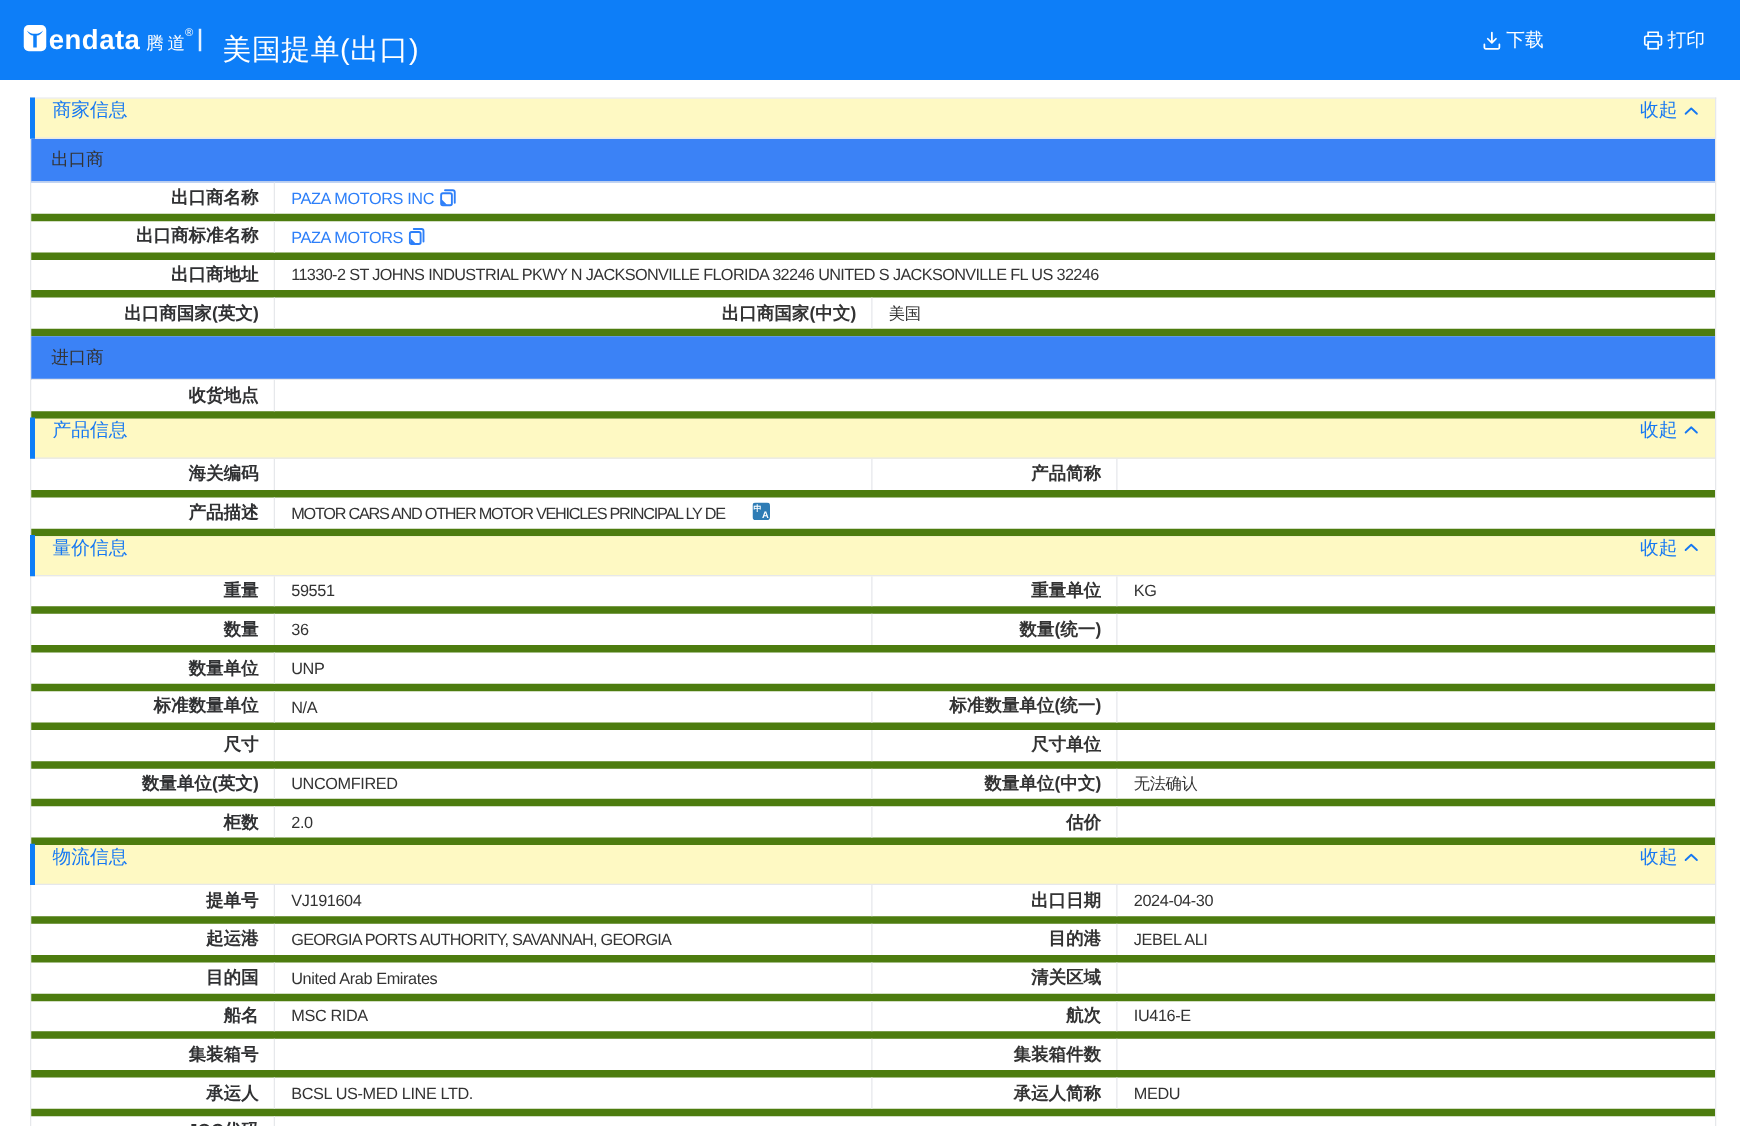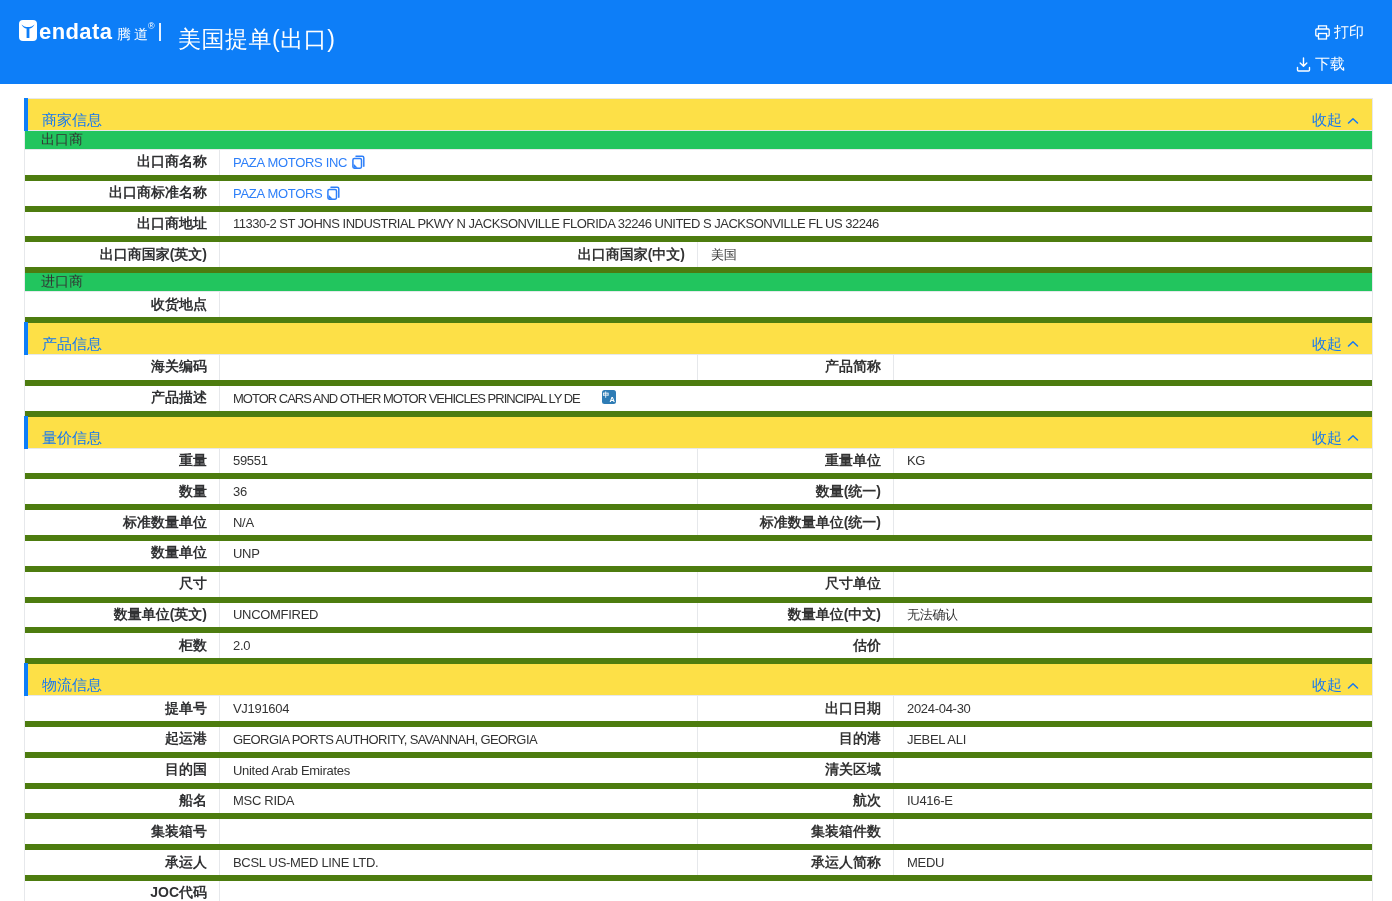--- a/index.html
+++ b/index.html
@@ -1,34 +1,34 @@
 <!DOCTYPE html>
 <html lang="zh"><head>
 <meta charset="utf-8">
 <style>
 *{box-sizing:border-box;margin:0;padding:0}
 html,body{width:1392px;background:#fff;font-family:"Liberation Sans",sans-serif}
-.hdr{height:84px;background:#0d7ef8;display:flex;align-items:center;position:relative;color:#fff}
+.hdr{height:64px;background:#0d7ef8;display:flex;align-items:center;position:relative;color:#fff}
 .logo{position:absolute;left:19px;top:20px;width:18px;height:21px;background:#fff;border-radius:4px}
 
 .lgname{position:absolute;left:39px;top:19px;font-size:22px;font-weight:bold;letter-spacing:0.4px}
 .lgcn{position:absolute;left:117px;top:26px;font-size:14px;letter-spacing:3px}
 .lgr{position:absolute;left:148px;top:21px;font-size:9px}
 .sep{position:absolute;left:159px;top:23px;width:2px;height:18px;background:#fff;opacity:.9}
 .title{position:absolute;left:178px;top:24px;font-size:23px;letter-spacing:0.5px}
 .hbtn{position:absolute;top:23px;font-size:15px;display:flex;align-items:center;gap:3px}
 .hbtn svg{display:block}
-.dl{left:1295px;margin-top:32px;}
+.dl{left:1185px;}
 .pr{left:1314px}
 .wrap{width:1349px;margin:14px 0 0 24px;border-left:1px solid #e6e8eb;border-right:1px solid #e6e8eb;border-top:1px solid #e6e8eb}
-.sec{height:32px;background:#fde047;position:relative;display:flex;align-items:flex-end;padding-left:17px;border-bottom:1px solid #e6e8eb}
+.sec{height:32px;background:#fef9c3;position:relative;display:flex;align-items:flex-start;padding-left:17px;border-bottom:1px solid #e6e8eb}
 .sec:before{content:"";position:absolute;left:-1px;top:-1px;bottom:-1px;width:4px;background:#0d7ef8}
 .sec .t{color:#1678f2;font-size:15px}
 .sec .fold{position:absolute;right:13px;color:#1678f2;font-size:15px;display:flex;align-items:center;gap:5px}
-.sub{height:19px;background:#22c55e;display:flex;align-items:center;padding-left:16px;font-size:14px;color:#333;border-bottom:1px solid #e6e8eb}
+.sub{height:35px;background:#3b82f6;display:flex;align-items:center;padding-left:16px;font-size:14px;color:#333;border-bottom:1px solid #e6e8eb}
 .row{display:grid;grid-template-columns:194px 478px 196px 479px;height:30.8px;border-bottom:6px solid #4d7c0f;font-size:14px}
 .row>div{display:flex;align-items:center;overflow:hidden;white-space:nowrap}
 .lab{justify-content:flex-end;padding-right:12px;font-weight:bold;color:#303133;font-size:14px;letter-spacing:0}
 .val{padding-left:13px;color:#333;border-left:1px solid #e6e8eb;font-size:13px;letter-spacing:-0.3px}
 .val.w{grid-column:2/5}
 .lab.val{font-size:14px;letter-spacing:0}
 .link{color:#2d7ff9;display:flex;align-items:flex-end;gap:4px}
 .tric{display:inline-block;margin-left:22px}
 </style>
 </head>
@@ -134,28 +134,28 @@
       <div class="lab val">重量单位</div>
       <div class="val">KG</div>
     </div>
   <div class="row">
       <div class="lab">数量</div>
       <div class="val">36</div>
       <div class="lab val">数量(统一)</div>
       <div class="val"></div>
     </div>
   <div class="row">
+      <div class="lab">数量单位</div>
+      <div class="val w">UNP</div>
+    </div>
+  <div class="row">
       <div class="lab">标准数量单位</div>
       <div class="val">N/A</div>
       <div class="lab val">标准数量单位(统一)</div>
       <div class="val"></div>
-    </div>
-  <div class="row">
-      <div class="lab">数量单位</div>
-      <div class="val w">UNP</div>
     </div>
   <div class="row">
       <div class="lab">尺寸</div>
       <div class="val"></div>
       <div class="lab val">尺寸单位</div>
       <div class="val"></div>
     </div>
   <div class="row">
       <div class="lab">数量单位(英文)</div>
       <div class="val">UNCOMFIRED</div>

